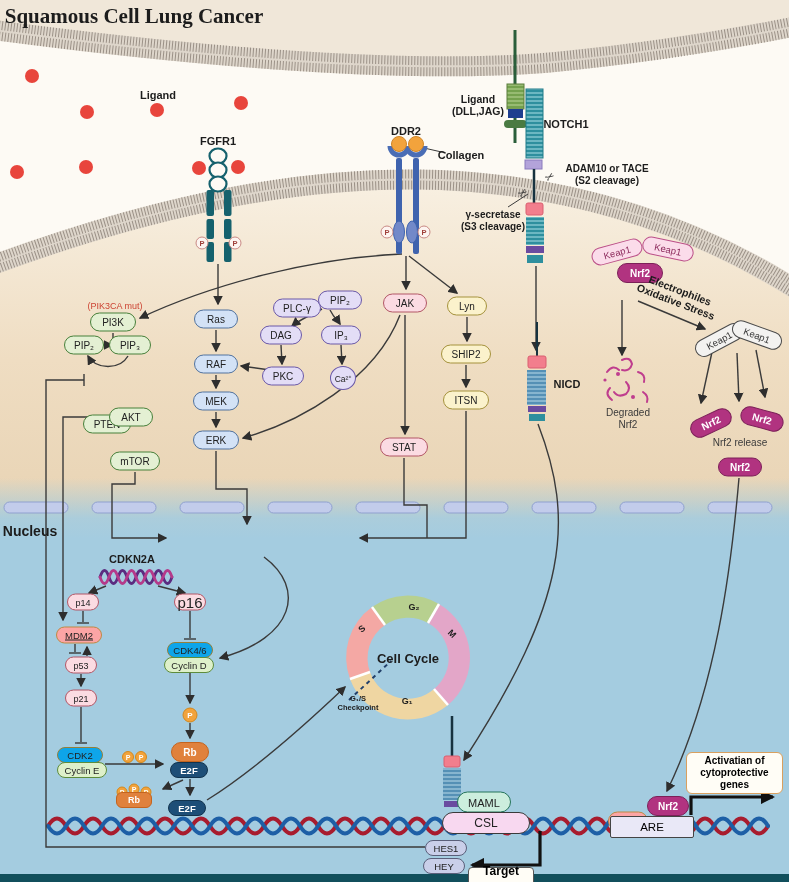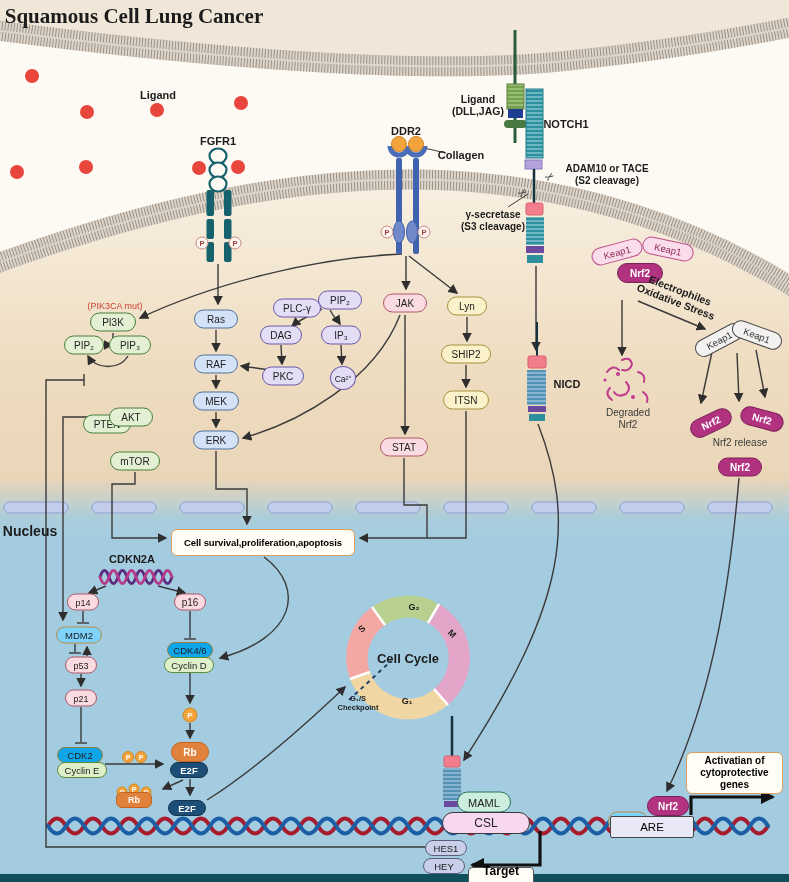--- a/index.html
+++ b/index.html
@@ -11,21 +11,21 @@
   .pill{position:absolute;transform:translate(-50%,-50%);display:flex;align-items:center;
         justify-content:center;height:19px;border-radius:11px;border:1.5px solid #555;
         font-size:10px;color:#222;background:#fff;white-space:nowrap;box-sizing:border-box;}
   .g{background:#e4f0d3;border-color:#47803a;}
   .b{background:#d3e2f6;border-color:#50729f;}
   .pu{background:#e3ddf6;border-color:#6a58a8;}
   .pk{background:#fbdbe2;border-color:#b25666;}
   .ye{background:#fbf2cc;border-color:#a5923c;}
   .cr{background:#0ea5e9;border-color:#94803a;}
   .gl{background:#def0ca;border-color:#5d8c3c;}
-  .tn{background:#7dd3fc;border-color:#bd8a44;}
+  .tn{background:#fca5a5;border-color:#bd8a44;text-decoration:underline;}
   .or{background:#e0813c;border-color:#c4641f;color:#fff;font-weight:bold;}
   .nv{background:#1d4e77;border-color:#12344f;color:#fff;font-weight:bold;font-size:9.5px;}
   .mg{background:#b13380;border-color:#7c2058;color:#fff;font-weight:bold;}
   .kp{background:#fbdcea;border-color:#bb4f88;color:#8c2a5c;font-size:9.5px;}
   .kg{background:#f3f2f0;border-color:#4a4a4a;color:#333;font-size:9.5px;}
   .mint{background:#cceedd;border-color:#25745a;font-size:11px;}
   .cslp{background:#f8d8f0;border-color:#3a3a3a;font-size:12px;}
   .lv{background:#c9cfe9;border-color:#5a5f7a;font-size:9.5px;}
   .box{position:absolute;background:#fffdf6;border:1.5px solid #d9a05f;border-radius:6px;
        display:flex;align-items:center;justify-content:center;text-align:center;
@@ -333,25 +333,24 @@
 <div class="lbl" style="left:628px;top:418px;font-size:10px;font-weight:normal;color:#3a3a3a;">
   <div>Degraded</div>
   <div>Nrf2</div>
 </div>
 <div class="pill mg" style="left:711px;top:423px;width:44px;transform:translate(-50%,-50%) rotate(-25deg);">Nrf2</div>
 <div class="pill mg" style="left:762px;top:419px;width:44px;transform:translate(-50%,-50%) rotate(15deg);">Nrf2</div>
 <div class="lbl" style="left:740px;top:443px;font-size:10px;font-weight:normal;color:#3a3a3a;text-align:right;">Nrf2 release</div>
 <div class="pill mg" style="left:740px;top:467px;width:44px;">Nrf2</div>
 
 <div class="lbl" style="left:30px;top:531px;font-size:14px;">Nucleus</div>
-<div class="box" style="left:171px;top:529px;width:184px;height:27px;font-size:9.5px;letter-spacing:-0.1px;">Cell survival,proliferation,apoptosis</div>
 <div class="lbl" style="left:132px;top:559px;">CDKN2A</div>
 
 <div class="pill pk" style="left:83px;top:602px;width:32px;height:17px;font-size:9px;">p14</div>
-<div class="pill pk" style="left:190px;top:602px;width:32px;height:17px;font-size:10px;">p16</div>
+<div class="pill pk" style="left:190px;top:602px;width:32px;height:17px;font-size:15px;">p16</div>
 <div class="pill tn" style="left:79px;top:635px;width:46px;height:17px;font-size:9.5px;">MDM2</div>
 <div class="pill pk" style="left:81px;top:665px;width:32px;height:17px;font-size:9px;">p53</div>
 <div class="pill pk" style="left:81px;top:698px;width:32px;height:17px;font-size:9px;">p21</div>
 <div class="pill cr" style="left:80px;top:755px;width:46px;height:16px;font-size:9.5px;">CDK2</div>
 <div class="pill gl" style="left:82px;top:770px;width:50px;height:16px;font-size:9.5px;">Cyclin E</div>
 <div class="pill cr" style="left:190px;top:650px;width:46px;height:16px;font-size:9.5px;">CDK4/6</div>
 <div class="pill gl" style="left:189px;top:665px;width:50px;height:16px;font-size:9.5px;">Cyclin D</div>
 
 <div class="po" style="left:190px;top:715px;width:15px;height:15px;font-size:8px;">P</div>
 <div class="pill or" style="left:190px;top:752px;width:38px;height:20px;">Rb</div>

